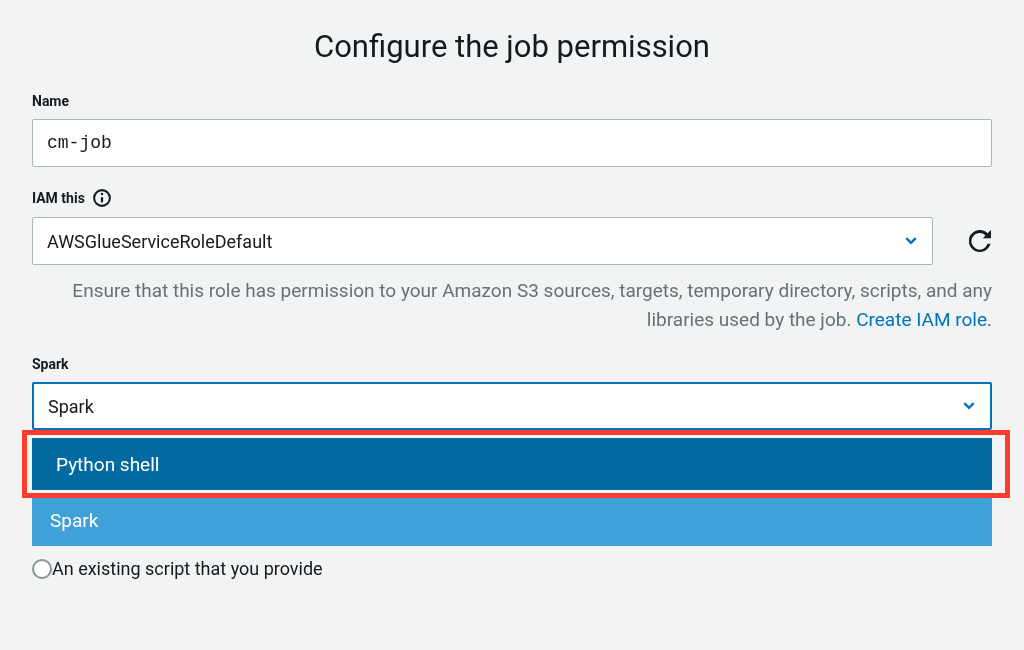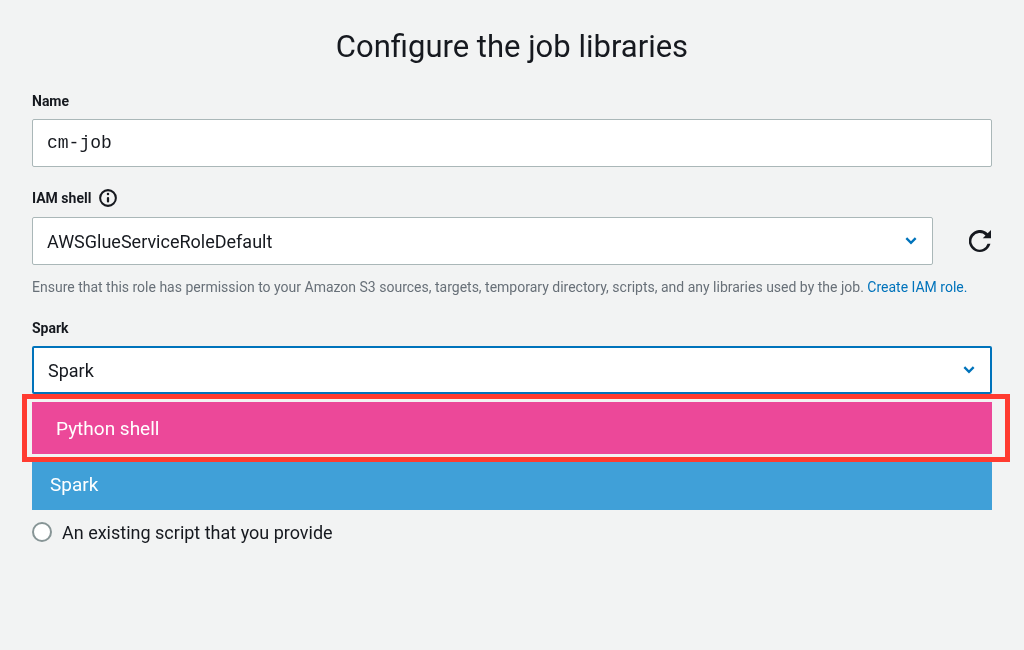--- a/index.html
+++ b/index.html
@@ -74,23 +74,24 @@
     color: #0073bb;
   }
   .refresh-btn {
     width: 24px; height: 24px;
     display: inline-flex; align-items: center; justify-content: center;
     color: #16191f;
     cursor: pointer;
   }
   .helper {
     margin-top: 12px;
-    font-size: 14px;
+    font-size: 19px;
     line-height: 1.5;
     color: #687078;
+    text-align: right;
   }
   .helper a.link {
     color: #0073bb;
     text-decoration: none;
   }
   
   .type-field { position: relative; margin-top: 20px; }
   .type-select-open {
     height: 48px;
     border: 2px solid #0073bb;
@@ -118,21 +119,21 @@
   .option {
     height: 52px;
     display: flex;
     align-items: center;
     padding: 0 18px;
     font-size: 19px;
     color: #fff;
     cursor: pointer;
   }
   .option-highlighted {
-    background: #ec4899;
+    background: #0369a1;
     padding-left: 24px;
   }
   .option-selected {
     background: #40a0d8;
     margin-top: 4px;
   }
   .highlight-box {
     position: absolute;
     left: -10px;
     right: -18px;
@@ -140,49 +141,49 @@
     height: 68px;
     border: 5px solid #ff3b30;
     pointer-events: none;
   }
   
   .radio-list {
     margin-top: 8px;
   }
   .radio-item {
     display: flex;
-    align-items: flex-start;
-    gap: 10px;
+    align-items: flex-end;
+    gap: 0;
     font-size: 18px;
     color: #16191f;
     padding: 4px 0;
     cursor: pointer;
   }
   .radio-circle {
     width: 20px; height: 20px;
     border: 2px solid #879596;
     border-radius: 50%;
     flex-shrink: 0;
     background: #fff;
   }
 </style>
 </head>
 <body>
 
 <div class="page">
-  <h1 class="page-title">Configure the job libraries</h1>
+  <h1 class="page-title">Configure the job permission</h1>
 
   <div class="field">
     <div class="field-label">Name</div>
     <input class="text-input" type="text" value="cm-job" style="">
   </div>
 
   <div class="field">
     <div class="field-label">
-      <span>IAM shell</span>
+      <span>IAM this</span>
       <span class="info-icon">
         <svg width="18" height="18" viewBox="0 0 16 16" fill="currentColor">
             <circle cx="8" cy="8" r="7" fill="none" stroke="currentColor" stroke-width="1.8"></circle>
             <rect x="7" y="7" width="2" height="5" rx="1"></rect>
             <circle cx="8" cy="4.5" r="1.1"></circle>
           </svg>
       </span>
     </div>
     <div class="select-wrap">
       <div class="select">

